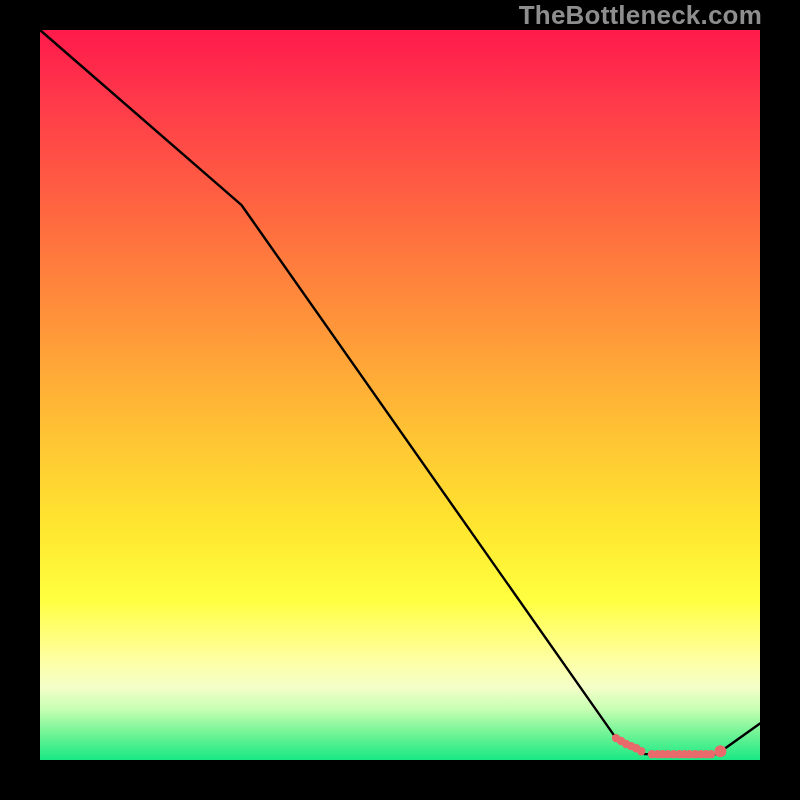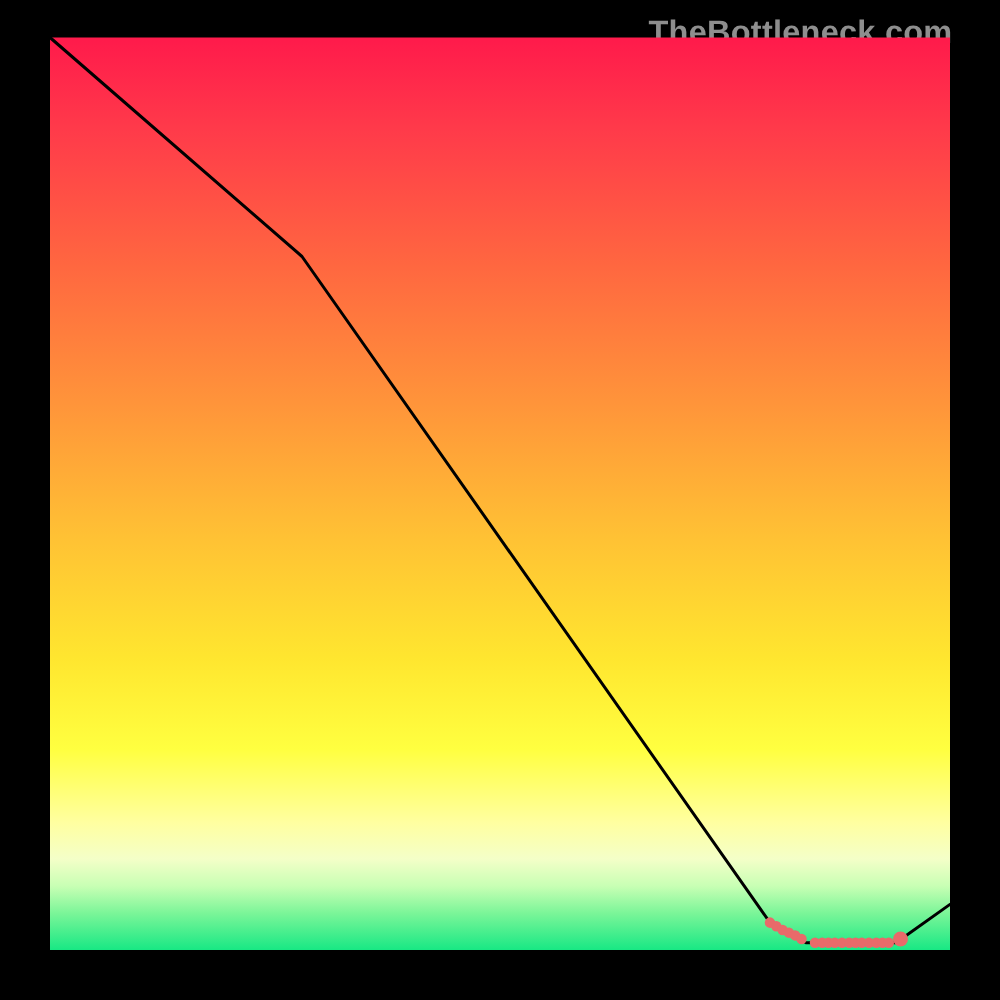--- a/index.html
+++ b/index.html
@@ -41,21 +41,21 @@
   .plot svg {
     position: absolute;
     left: 0;
     top: 0;
     width: 720px;
     height: 730px;
     overflow: visible;
   }
   .watermark {
     position: absolute;
-    top: 10px;
+    top: 0;
     right: 38px;
     font-size: 26px;
     font-weight: 600;
     color: #8e8e8e;
     letter-spacing: 0.2px;
   }
 </style>
 </head>
 <body>
 

